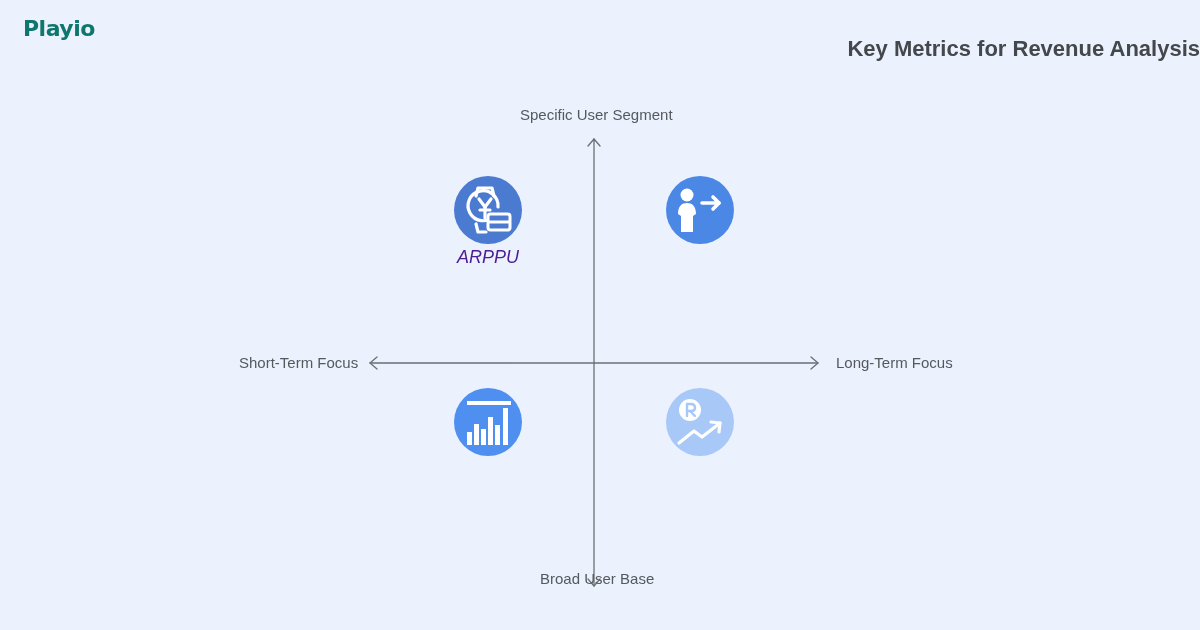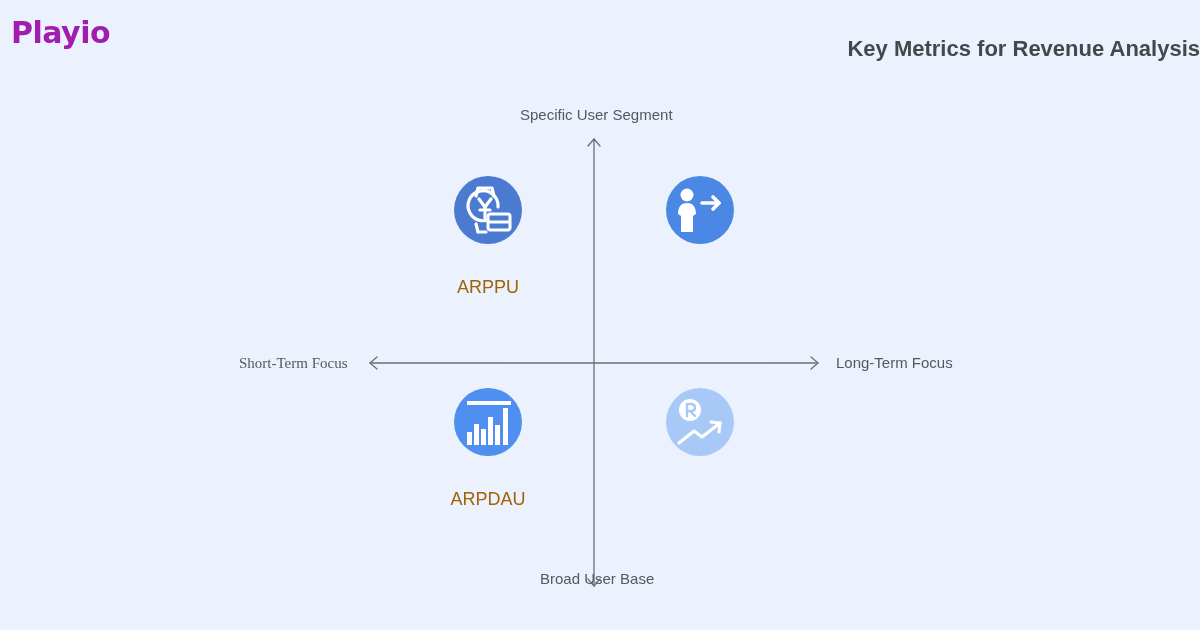--- a/index.html
+++ b/index.html
@@ -9,27 +9,27 @@
     body {
       width: 1200px;
       height: 630px;
       background: #EBF2FD;
       position: relative;
       overflow: hidden;
       font-family: "Liberation Sans", "DejaVu Sans", sans-serif;
     }
     .logo {
       position: absolute;
-      left: 11px;
+      left: 23px;
       top: 18px;
       font-family: "DejaVu Sans", sans-serif;
       font-weight: bold;
-      font-size: 30px;
+      font-size: 22px;
       letter-spacing: -0.5px;
-      color: #a21caf;
+      color: #0f766e;
       line-height: 1;
     }
     .title {
       position: absolute;
       left: 12px;
       top: 35px;
       width: 1188px;
       text-align: right;
       font-weight: bold;
       font-size: 22px;
@@ -56,24 +56,25 @@
     .quad .circle {
       width: 68px;
       height: 68px;
       border-radius: 50%;
       margin: 0 auto;
       display: flex;
       align-items: center;
       justify-content: center;
     }
     .quad .label {
-      margin-top: 32px;
+      margin-top: 2px;
       font-size: 18px;
-      color: #a16207;
+      color: #4c1d95;
       line-height: 22px;
+      font-style: italic;
     }
   </style>
 </head>
 <body>
 
 <div class="logo">Playio</div>
 
 <div class="title">Key Metrics for Revenue Analysis</div>
 
 <svg class="axis-svg" width="1200" height="630">
@@ -84,21 +85,21 @@
     <polyline points="588,579 594,586 600,579"></polyline>
 
     <line x1="370" y1="363" x2="818" y2="363"></line>
     <polyline points="377,357 370,363 377,369"></polyline>
     <polyline points="811,357 818,363 811,369"></polyline>
   </g>
 </svg>
 
 <div class="axis-label" style="left:520px; top:106px;">Specific User Segment</div>
 <div class="axis-label" style="left:540px; top:570px;">Broad User Base</div>
-<div class="axis-label" style="left:239px; top:354px;font-family:Liberation Serif, serif;">Short-Term Focus</div>
+<div class="axis-label" style="left:239px; top:354px;">Short-Term Focus</div>
 <div class="axis-label" style="left:836px; top:354px;">Long-Term Focus</div>
 
 <div class="quad" style="left:418px; top:176px;">
   <div class="circle" style="background:#4A7BD0;">
     <svg width="68" height="68" viewBox="0 0 68 68">
       <g fill="none" stroke="#fff" stroke-width="3.2" stroke-linecap="round" stroke-linejoin="round">
 
         <path d="M22 20 L24 12 L38 12 L40 20"></path>
         <path d="M22 48 L24 56 L32 56"></path>
 
@@ -138,21 +139,20 @@
         <rect x="13" y="13" width="44" height="4"></rect>
         <rect x="13" y="44" width="5" height="13"></rect>
         <rect x="20" y="36" width="5" height="21"></rect>
         <rect x="27" y="41" width="5" height="16"></rect>
         <rect x="34" y="29" width="5" height="28"></rect>
         <rect x="41" y="37" width="5" height="20"></rect>
         <rect x="49" y="20" width="5" height="37"></rect>
       </g>
     </svg>
   </div>
-  <div class="label">ARPDAU</div>
 </div>
 
 <div class="quad" style="left:630px; top:388px;">
   <div class="circle" style="background:#A8C8F8;">
     <svg width="68" height="68" viewBox="0 0 68 68">
       <circle cx="24" cy="22" r="11" fill="#fff"></circle>
       <g fill="none" stroke="#A8C8F8" stroke-width="2.4" stroke-linecap="round" stroke-linejoin="round">
         <path d="M21 28 L21 16 L25 16 C28 16 29 18 29 20 C29 22 28 23 25 23 L21 23"></path>
         <path d="M24 23 L29 28"></path>
       </g>

